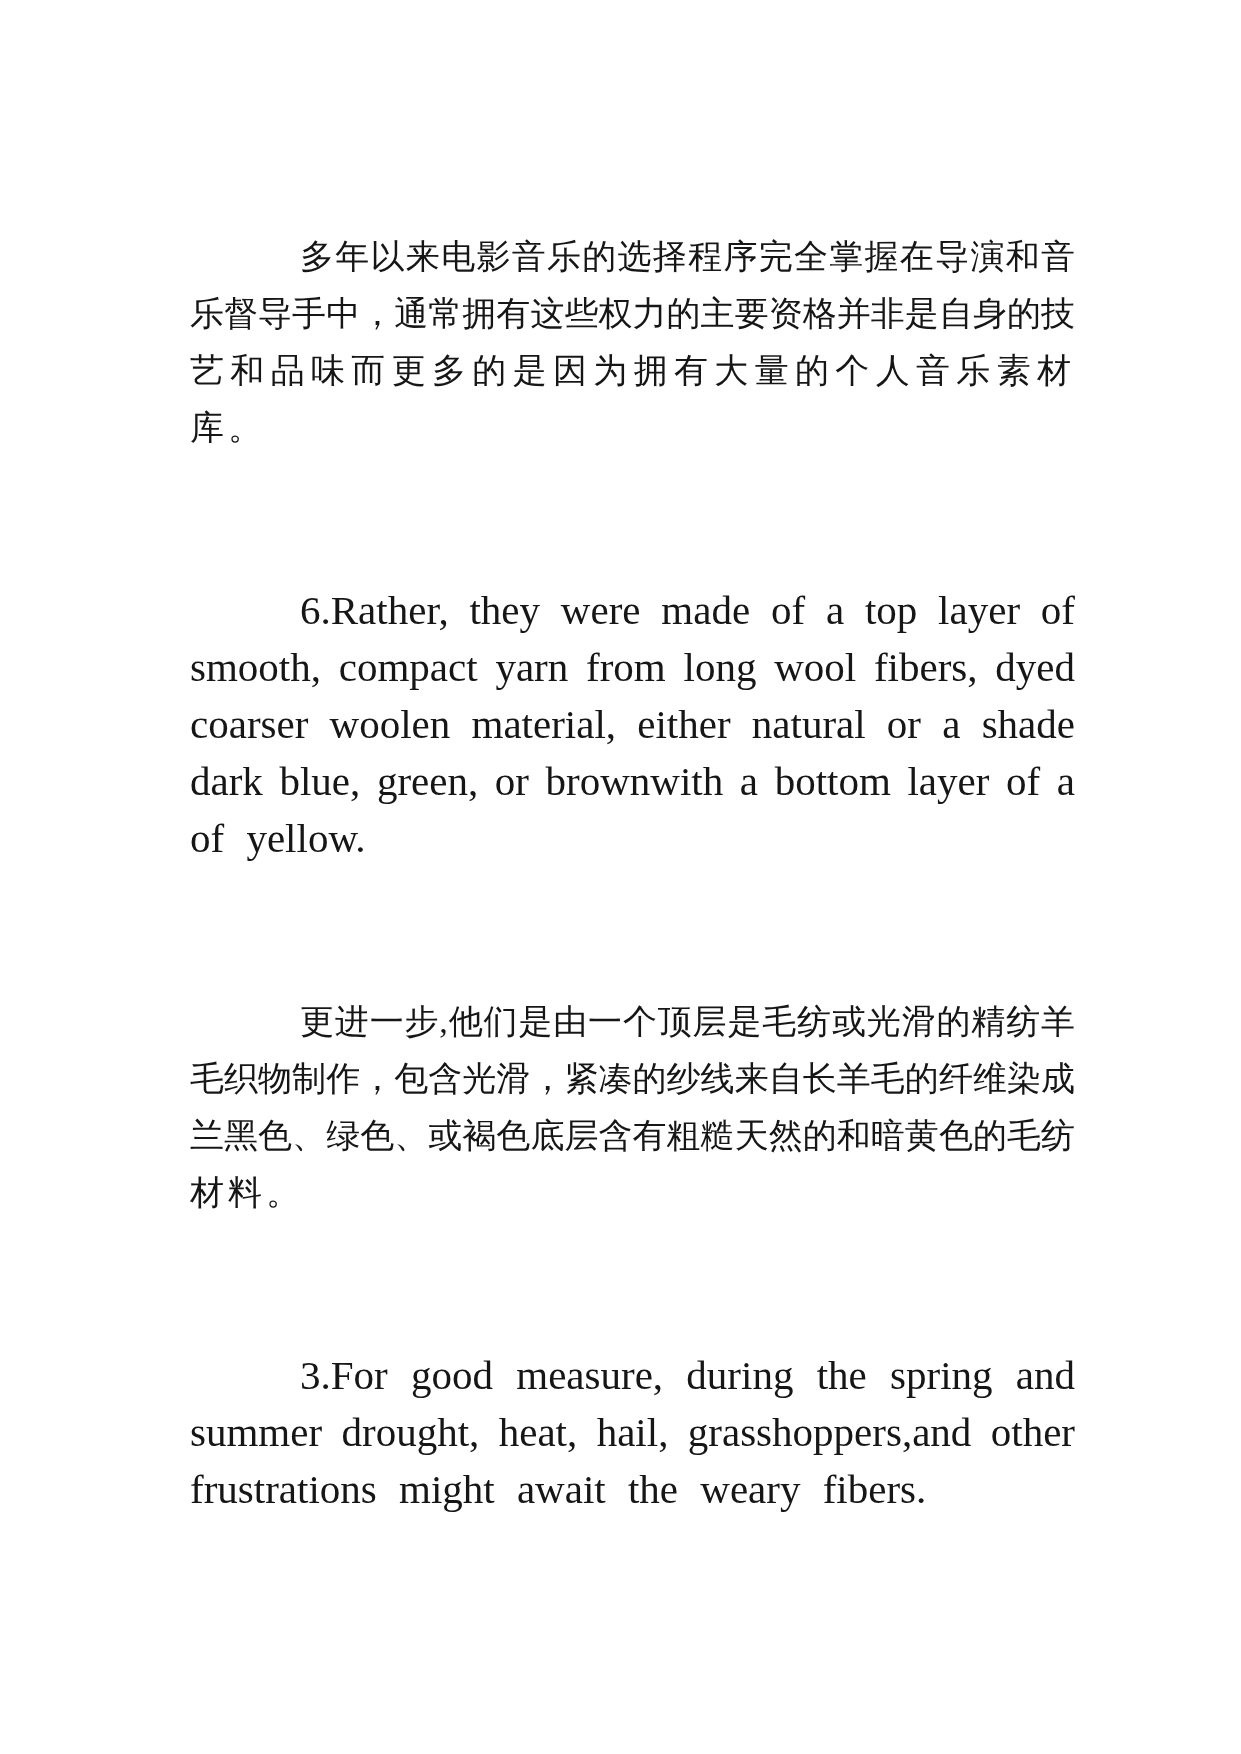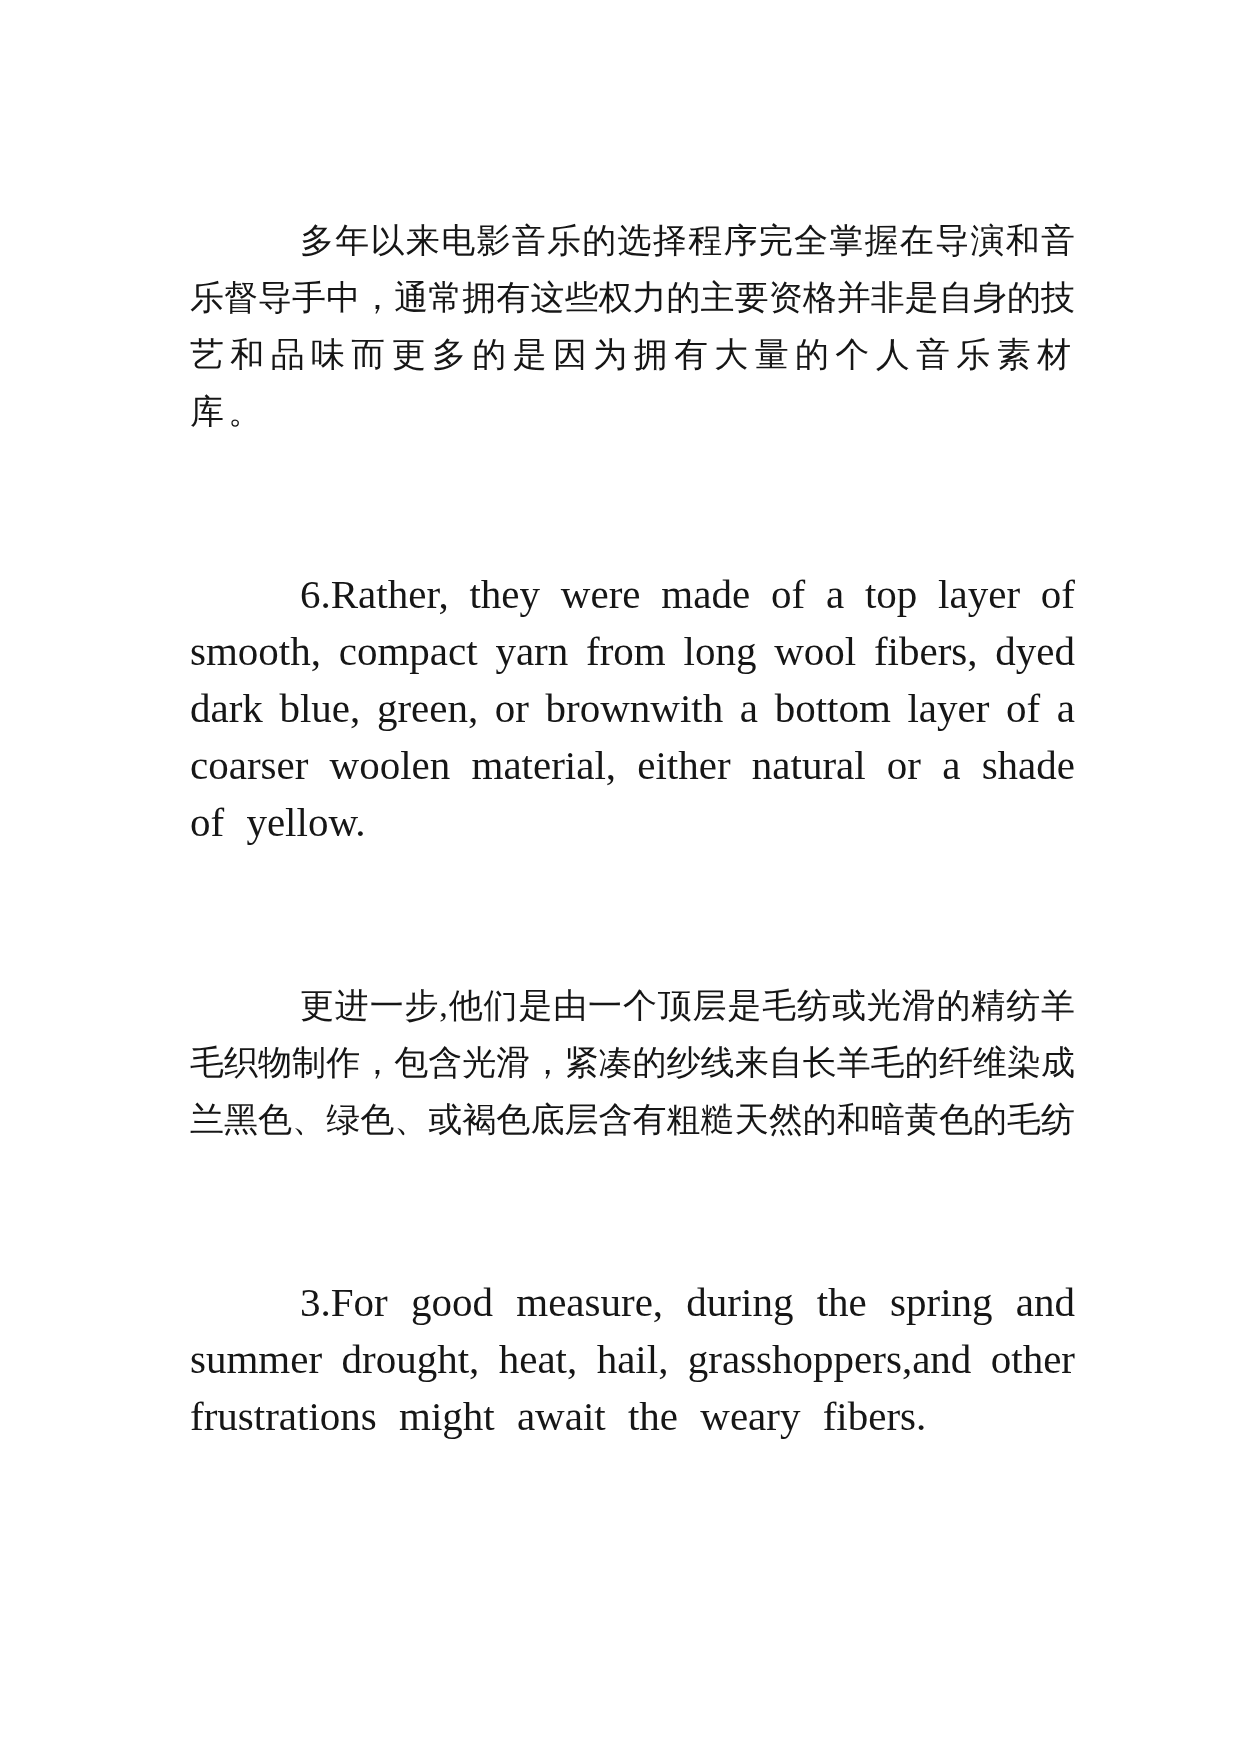--- a/index.html
+++ b/index.html
@@ -12,21 +12,21 @@
     width: 1241px;
     height: 1754px;
     background: #ffffff;
     overflow: hidden;
     font-family: "Liberation Serif", "DejaVu Serif", serif;
     color: #161616;
   }
   .content {
     position: absolute;
     left: 190px;
-    top: 212px;
+    top: 228px;
     width: 885px;
   }
   .para {
     margin: 0 0 126px 0;
     padding: 0;
   }
   .para:last-child {
     margin-bottom: 0;
   }
   .line {
@@ -61,29 +61,30 @@
 
     <div class="para zh">
       <div class="line first">多年以来电影音乐的选择程序完全掌握在导演和音</div>
       <div class="line">乐督导手中，通常拥有这些权力的主要资格并非是自身的技</div>
       <div class="line last">艺和品味而更多的是因为拥有大量的个人音乐素材库。</div>
     </div>
 
     <div class="para en">
       <div class="line first">6.Rather, they were made of a top layer of</div>
       <div class="line">smooth, compact yarn from long wool fibers, dyed</div>
+      <div class="line">coarser woolen material, either natural or a shade</div>
       <div class="line">dark blue, green, or brownwith a bottom layer of a</div>
-      <div class="line">coarser woolen material, either natural or a shade</div>
       <div class="line last">of yellow.</div>
     </div>
 
     <div class="para zh">
       <div class="line first">更进一步,他们是由一个顶层是毛纺或光滑的精纺羊</div>
       <div class="line">毛织物制作，包含光滑，紧凑的纱线来自长羊毛的纤维染成</div>
       <div class="line">兰黑色、绿色、或褐色底层含有粗糙天然的和暗黄色的毛纺</div>
+      <div class="line last">材料。</div>
     </div>
 
     <div class="para en">
       <div class="line first">3.For good measure, during the spring and</div>
       <div class="line">summer drought, heat, hail, grasshoppers,and other</div>
       <div class="line last">frustrations might await the weary fibers.</div>
     </div>
 
   </div>
 </div>

